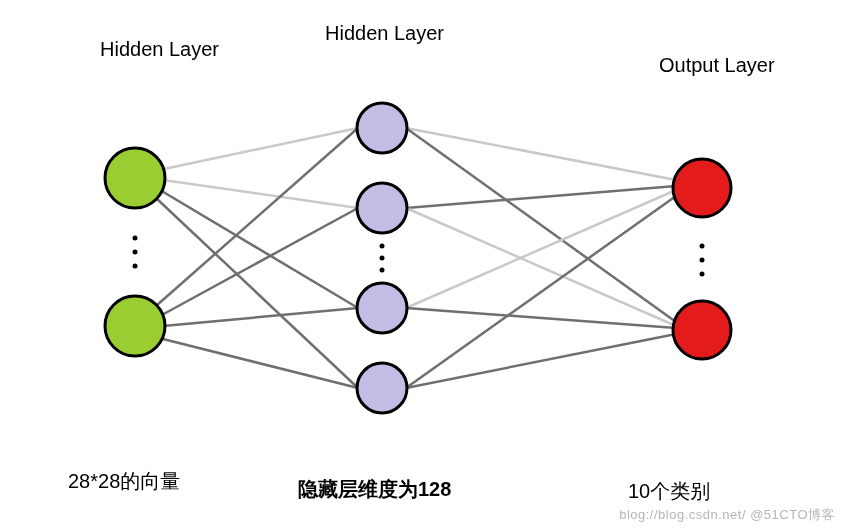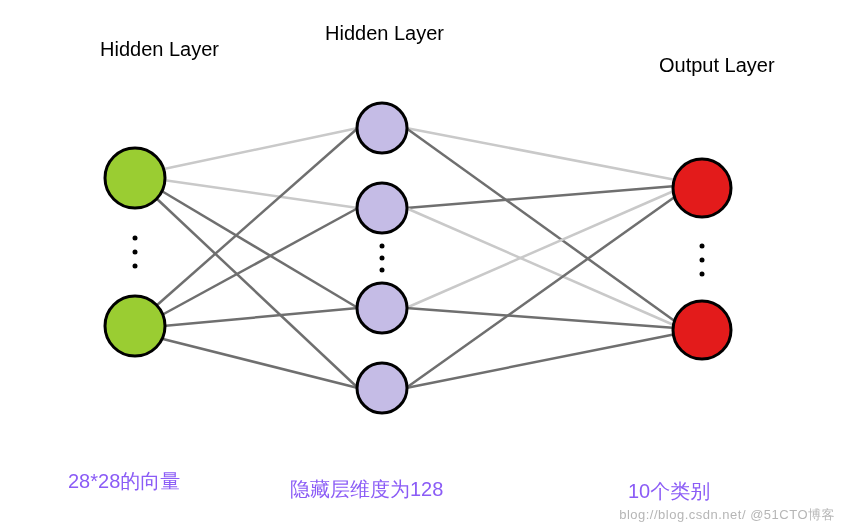--- a/index.html
+++ b/index.html
@@ -12,21 +12,21 @@
     position: relative;
   }
   .label {
     position: absolute;
     font-size: 20px;
     color: #000;
   }
   .caption {
     position: absolute;
     font-size: 20px;
-    color: #8b5cf6;
+    color: #000000;
   }
   .watermark {
     position: absolute;
     right: 8px;
     bottom: 4px;
     font-size: 13px;
     color: rgba(120,120,120,0.55);
     letter-spacing: 0.5px;
   }
   svg {
@@ -36,21 +36,21 @@
   }
 </style>
 </head>
 <body>
 
 <div class="label" style="left:100px; top:38px;">Hidden Layer</div>
 <div class="label" style="left:325px; top:22px;">Hidden Layer</div>
 <div class="label" style="left:615px; top:54px;margin-left:44px;">Output Layer</div>
 
 <div class="caption" style="left:68px;  top:468px;">28*28的向量</div>
-<div class="caption" style="left:290px; top:476px;">隐藏层维度为128</div>
+<div class="caption" style="left:298px; top:476px;font-weight:bold;">隐藏层维度为128</div>
 <div class="caption" style="left:628px; top:478px;">10个类别</div>
 
 <div class="watermark">blog://blog.csdn.net/  @51CTO博客</div>
 
 <svg width="843" height="528">
 
   <g stroke-width="2.5" fill="none">
 
     <line x1="159" y1="170" x2="358" y2="128" stroke="#C9C9C9"></line>
     <line x1="163" y1="180" x2="358" y2="208" stroke="#C9C9C9"></line>

